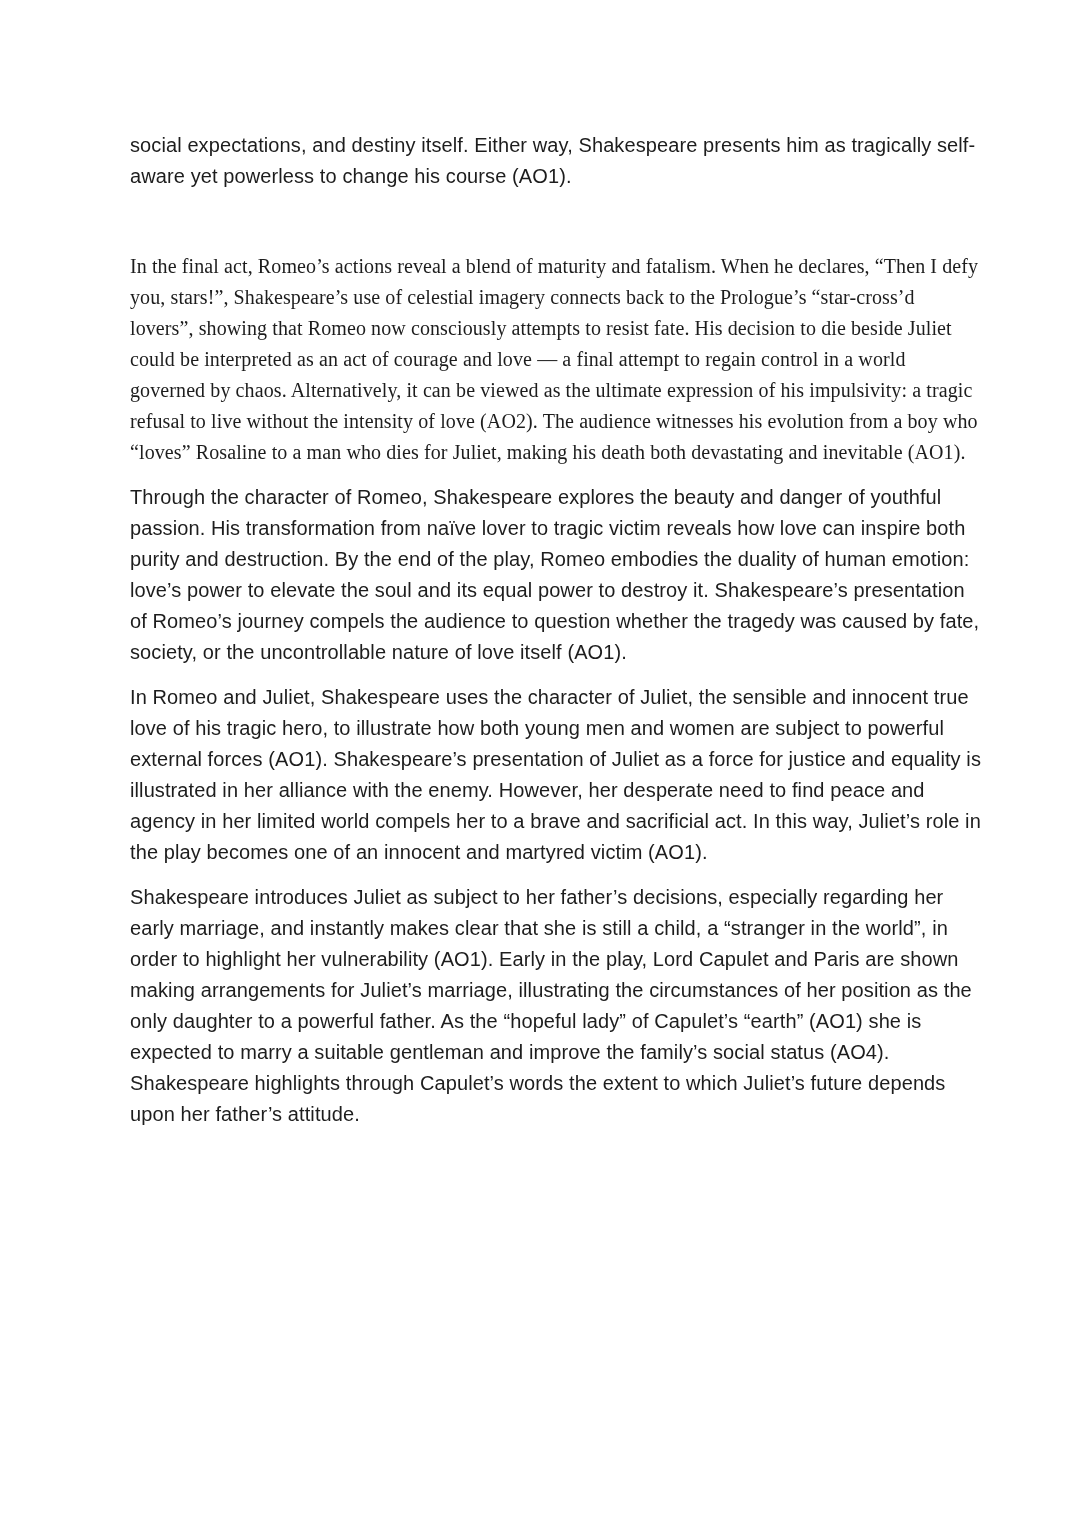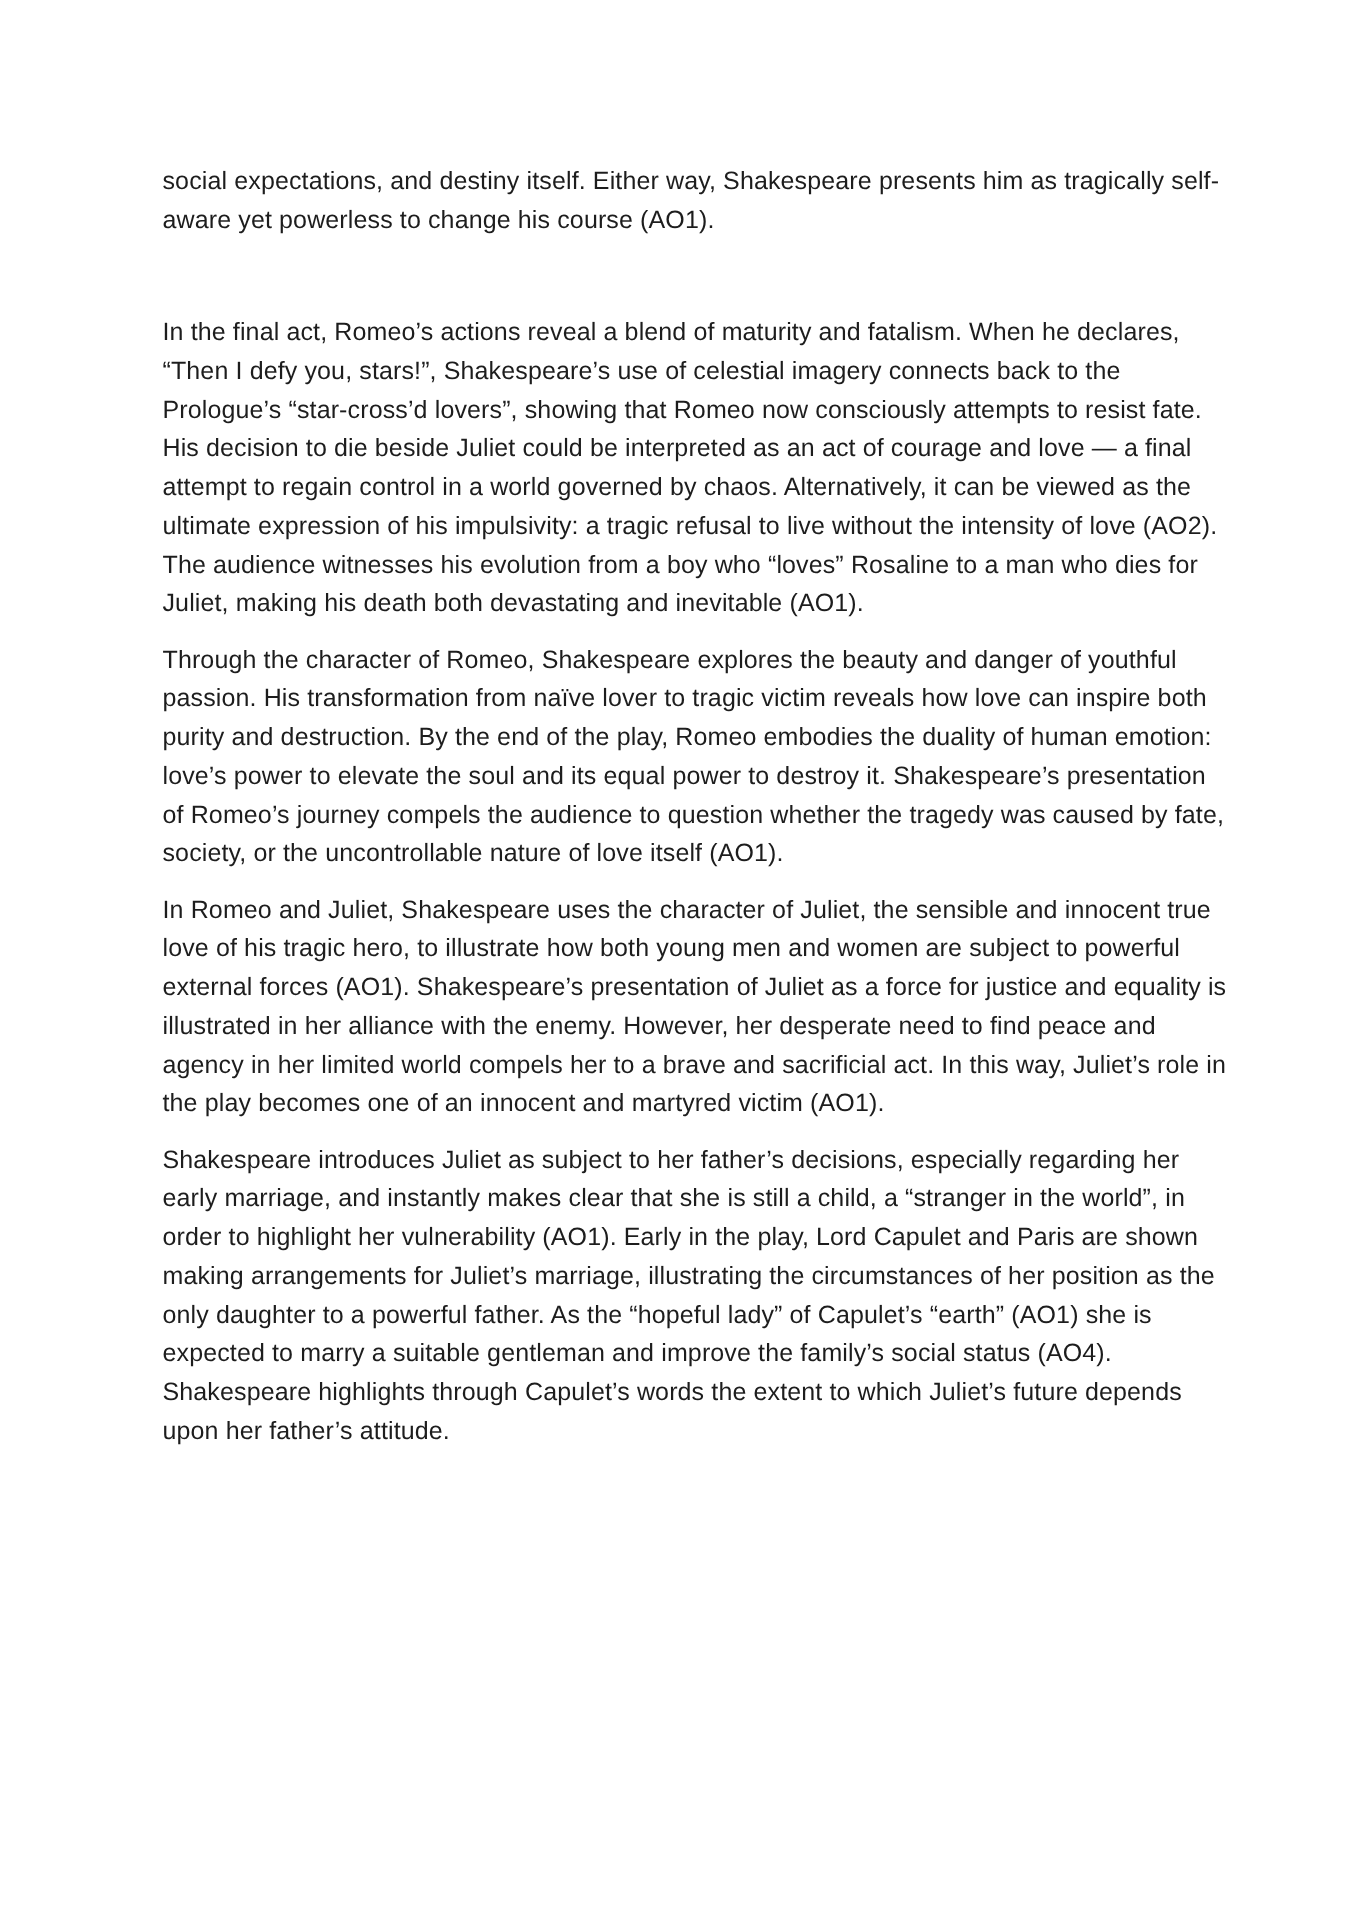--- a/index.html
+++ b/index.html
@@ -20,20 +20,21 @@
     }
     .para {
       font-size: 20px;
       line-height: 31px;
       margin: 0 0 14px 0;
       letter-spacing: 0.1px;
       text-align: left;
     }
     .extra-space {
       margin-top: 59px;
+      font-family: Liberation Serif, serif;
     }
     .heading {
       font-size: 20px;
       line-height: 31px;
       margin: 0 0 14px 0;
       letter-spacing: 0.3px;
     }
   </style>
 </head>
 <body>

